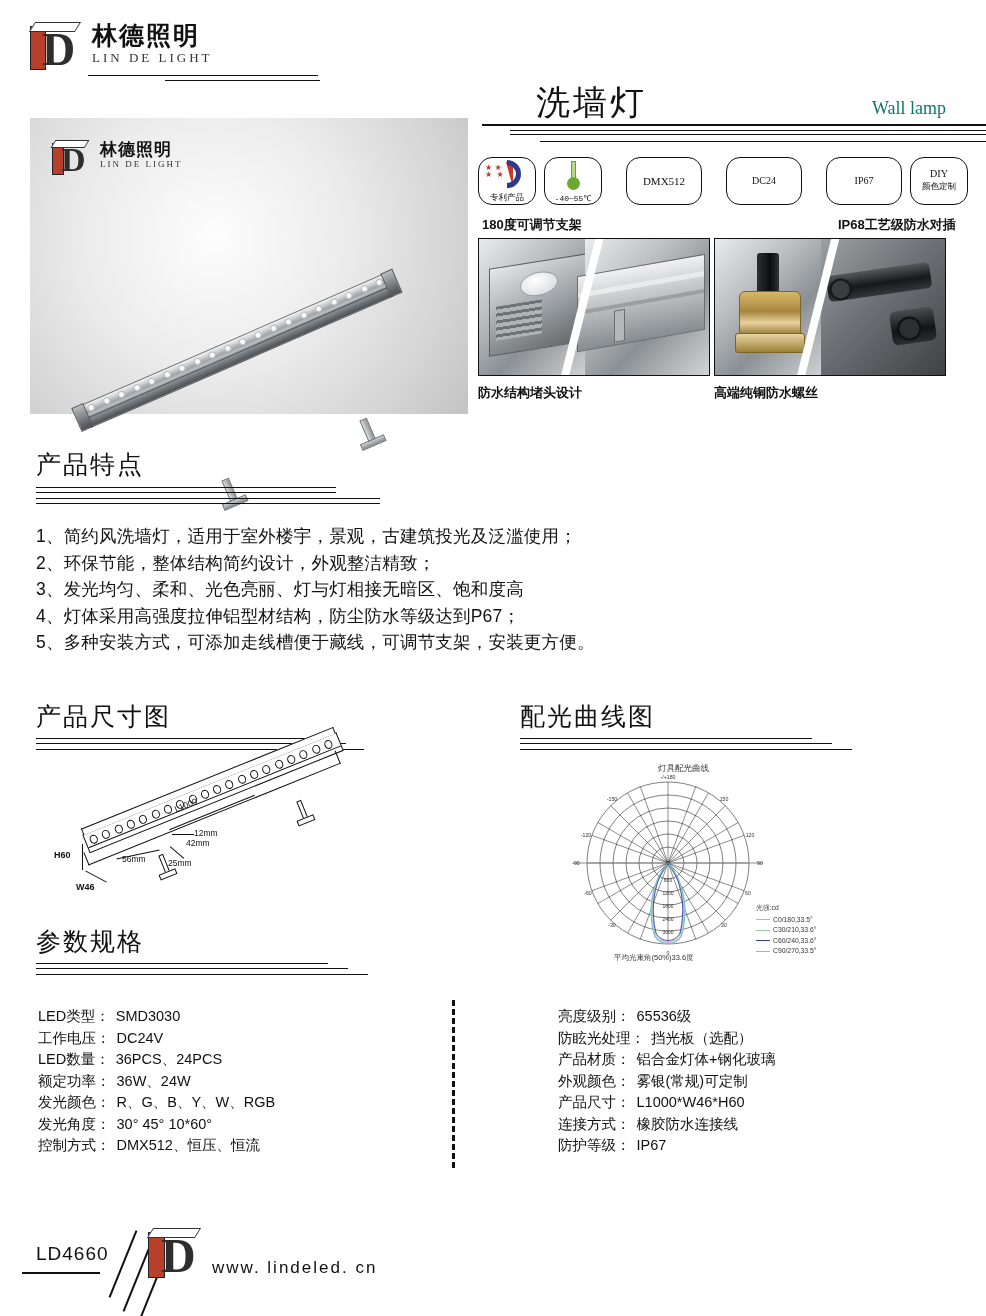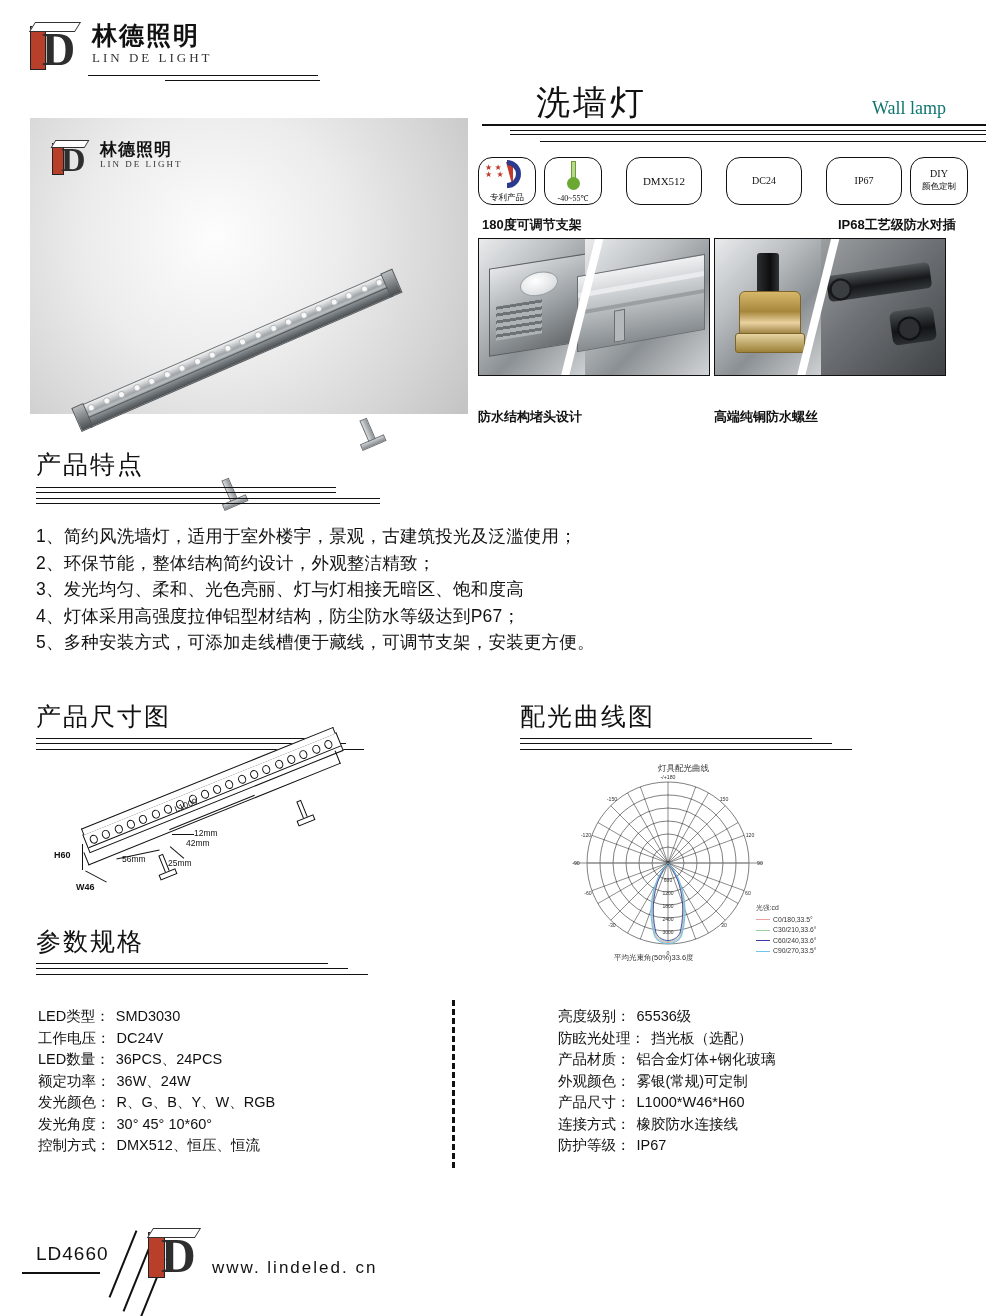--- a/index.html
+++ b/index.html
@@ -31,21 +31,21 @@
   #hdr-rule3{left:510px;top:134px;width:476px;height:0;border-top:1.3px solid #111;}
   #hdr-rule4{left:540px;top:141px;width:446px;height:0;border-top:1.5px solid #111;}
 
   
   #badges{left:478px;top:156px;width:508px;height:50px;display:flex;gap:8px;align-items:center;}
   .badge{width:58px;height:48px;border:1.6px solid #111;border-radius:14px;display:flex;flex-direction:column;
      align-items:center;justify-content:center;background:#fff;box-sizing:border-box;}
   .badge.wide{width:76px;margin-left:16px;}
   .badge-lbl{font-family:"Liberation Serif","DejaVu Serif",serif;font-size:10px;color:#111;line-height:1;}
   .badge-lbl.sm{font-size:11px;}
-  .badge-sub{font-size:8px;color:#111;margin-top:2px;font-family:Liberation Serif, serif;}
+  .badge-sub{font-size:8px;color:#111;margin-top:2px;font-family:Liberation Mono, monospace;}
   .badge-sub.cn{font-size:8.5px;}
   .patent{position:relative;width:54px;height:46px;display:flex;flex-direction:column;align-items:center;justify-content:flex-end;}
   .patent .sail-r{position:absolute;left:20px;top:4px;width:0;height:0;border-left:6px solid transparent;
      border-right:7px solid #c0392b;border-bottom:26px solid transparent;}
   .patent .sail-b{position:absolute;left:27px;top:2px;width:14px;height:28px;border:5px solid #2b3a8f;
      border-radius:0 14px 14px 0;border-left:none;box-sizing:border-box;}
   .patent .stars{position:absolute;left:5px;top:6px;color:#c0392b;font-size:8px;line-height:7px;}
   .patent-txt{position:relative;z-index:2;font-size:8.5px;color:#111;}
   .thermo{position:relative;width:40px;height:30px;}
   .thermo .stem{position:absolute;left:18px;top:1px;width:5px;height:20px;background:#b9d98a;border:1px solid #6f9a3a;box-sizing:border-box;}
@@ -111,21 +111,21 @@
      background:linear-gradient(180deg,#e6d4a2,#9c8239);border:1px solid #7d6528;}
   .conn{position:absolute;right:6px;top:18px;width:118px;height:96px;}
   .conn .m{position:absolute;left:6px;top:12px;width:104px;height:26px;border-radius:5px;
      background:linear-gradient(180deg,#55595c,#16181a 55%,#33373a);transform:rotate(-8deg);}
   .conn .m:after{content:"";position:absolute;left:2px;top:4px;width:18px;height:18px;border-radius:50%;
      background:#3a3e41;border:2px solid #15171a;}
   .conn .f{position:absolute;right:4px;top:52px;width:44px;height:34px;border-radius:6px;
      background:linear-gradient(180deg,#4b4f52,#121416 60%,#2b2f32);transform:rotate(-8deg);}
   .conn .f:after{content:"";position:absolute;left:6px;top:7px;width:20px;height:20px;border-radius:50%;
      background:#2b2f32;border:2px solid #0e1012;}
-  .ft-cap{position:absolute;font-size:13px;font-weight:bold;color:#111;margin-top:24px;}
+  .ft-cap{position:absolute;font-size:13px;font-weight:bold;color:#111;}
   #ft-cap-1{left:478px;top:384px;} #ft-cap-2{left:714px;top:384px;}
 
   
   .sec-h{position:absolute;font-family:"Liberation Serif","DejaVu Serif",serif;font-size:25px;letter-spacing:2px;color:#111;}
   .sec-r{position:absolute;height:0;border-top:1.8px solid #111;}
   .sec-r.thin{border-top-width:1.4px;}
 
   
   #features{left:36px;top:523px;width:760px;}
   #features li{list-style:none;font-size:17.5px;line-height:26.5px;color:#111;white-space:nowrap;letter-spacing:0.2px;}

